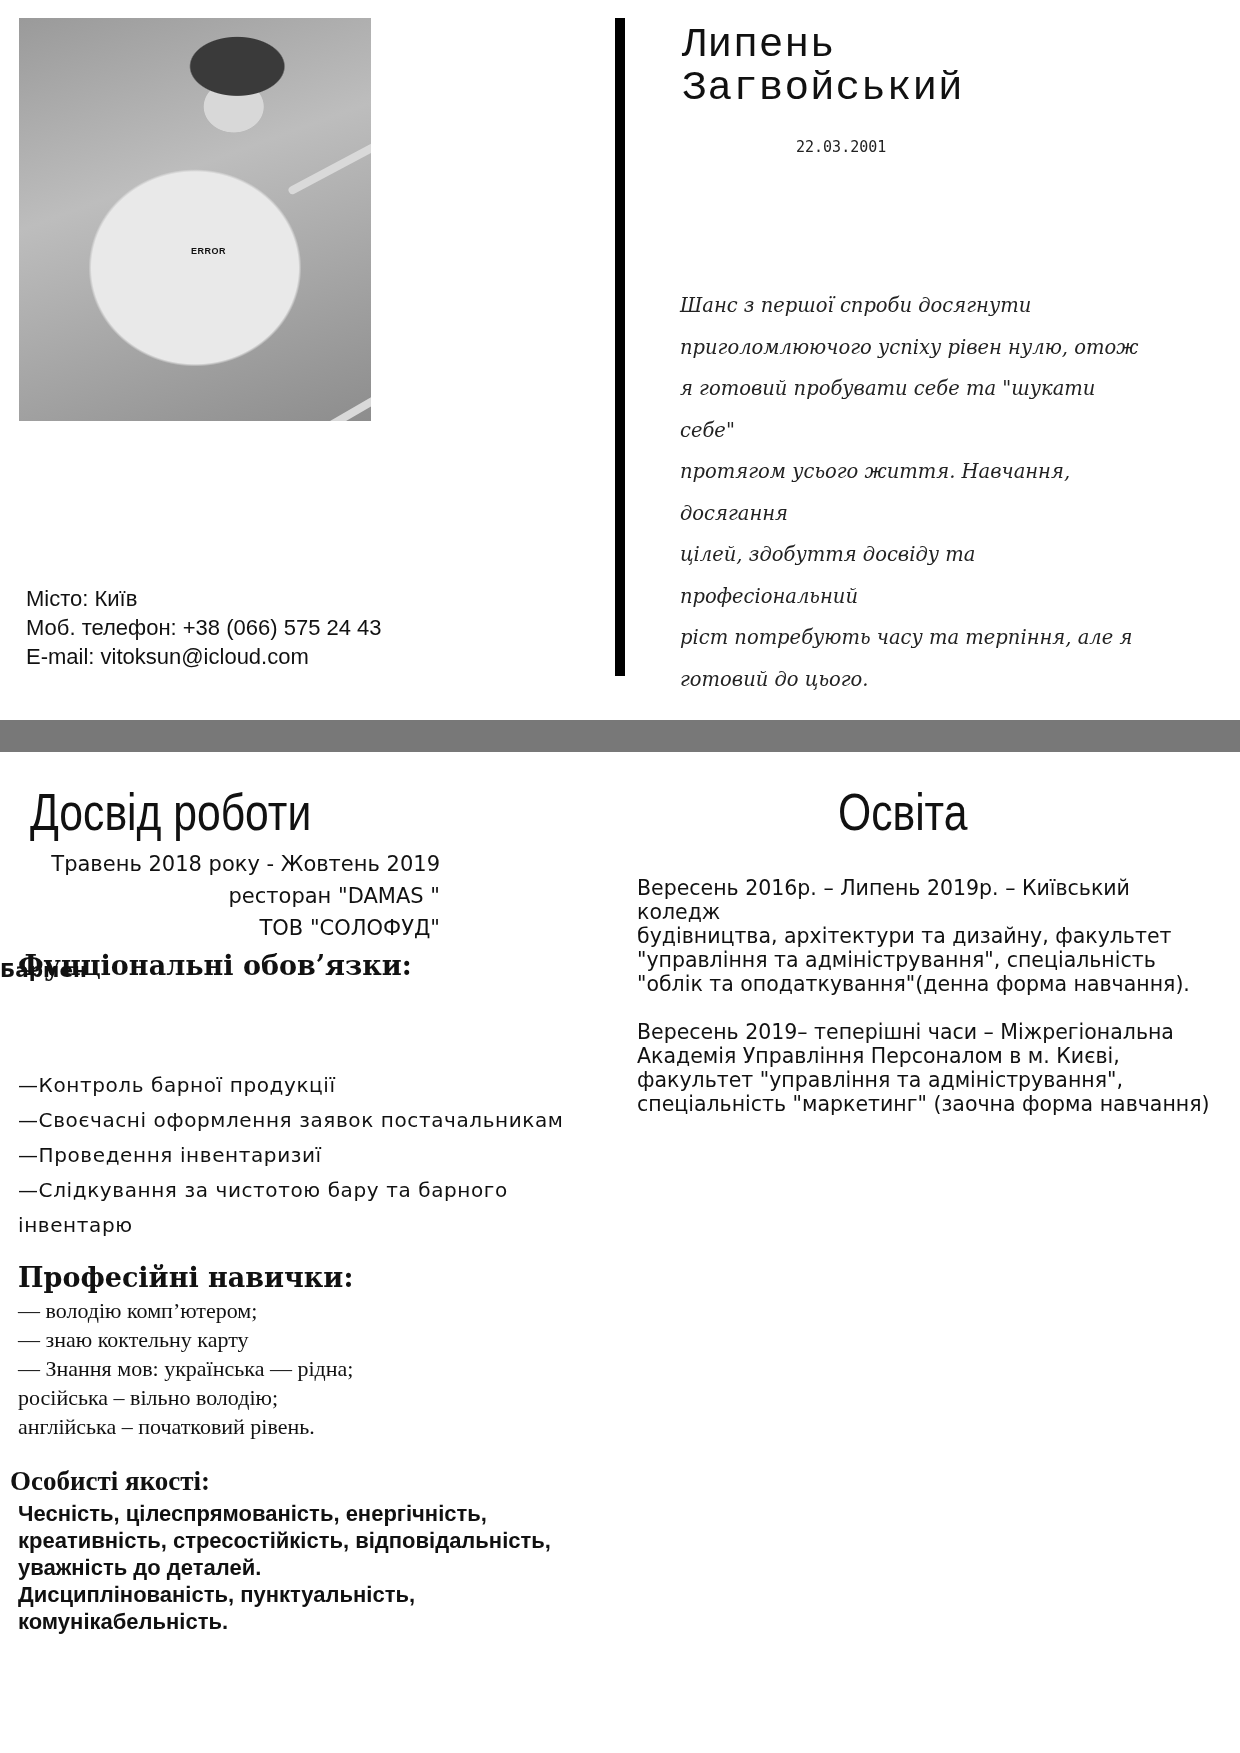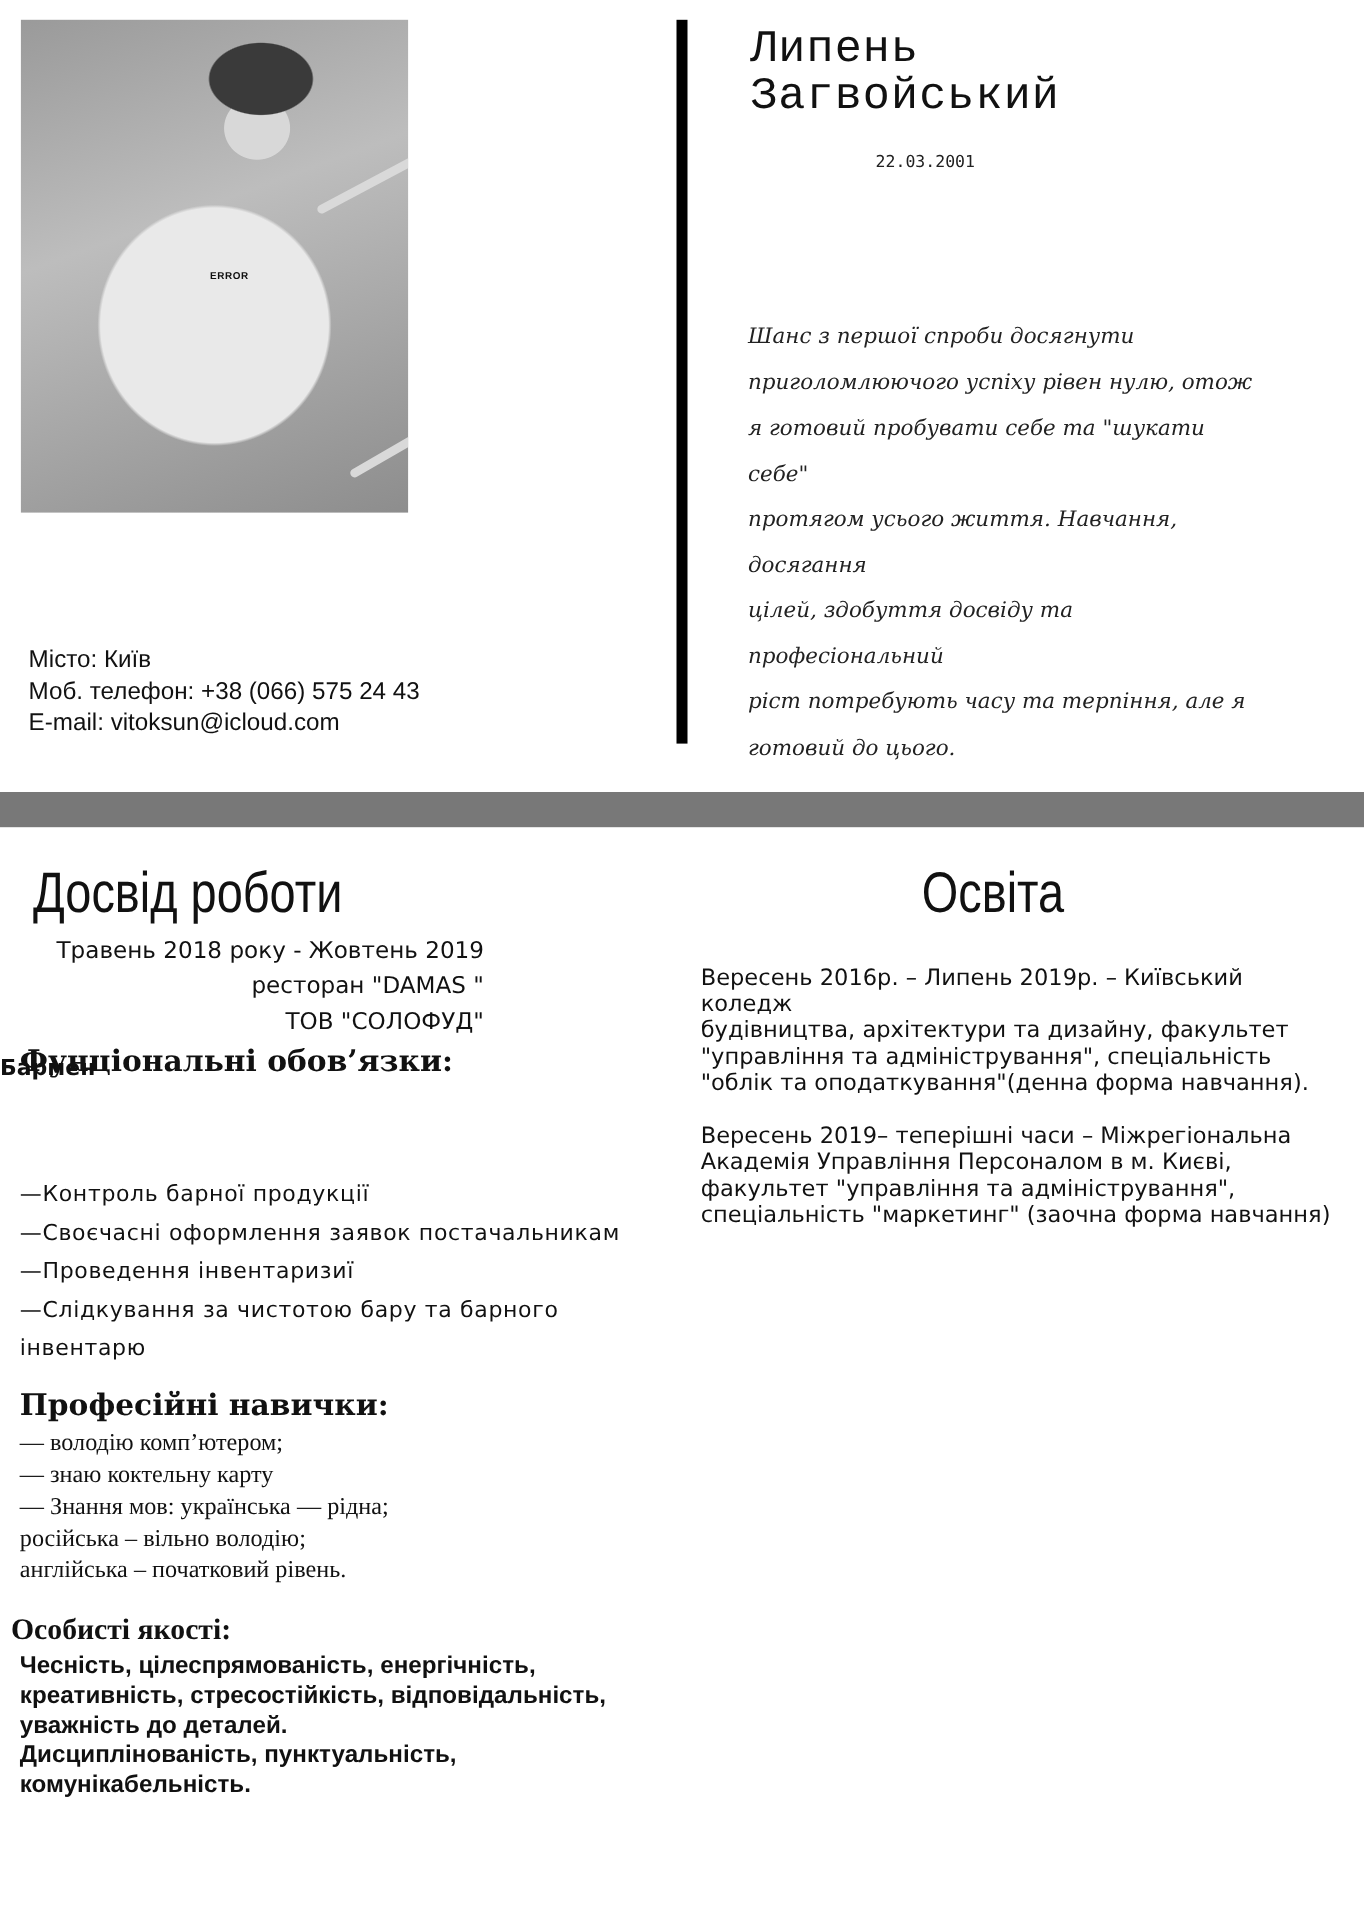--- a/index.html
+++ b/index.html
@@ -1,21 +1,21 @@
 <!DOCTYPE html>
 <html><head>
 <meta charset="utf-8">
 <style>
   html, body { margin:0; padding:0; background:#ffffff; }
   body { width:1240px; height:1753px; position:relative; overflow:hidden; color:#111; }
   .abs { position:absolute; }
 
   
   .photo {
-    left:19px; top:18px; width:352px; height:448px;
+    left:19px; top:18px; width:352px; height:403px;
     background:
       radial-gradient(ellipse 22% 12% at 62% 12%, #3a3a3a 0 60%, transparent 62%),
       radial-gradient(ellipse 12% 9% at 61% 22%, #d8d8d8 0 70%, transparent 72%),
       radial-gradient(ellipse 42% 34% at 50% 62%, #e9e9e9 0 70%, transparent 72%),
       linear-gradient(160deg, #9a9a9a 0%, #bdbdbd 40%, #8d8d8d 100%);
     overflow:hidden;
   }
   .photo .rail { position:absolute; height:8px; background:#d9d9d9; border-radius:4px; transform-origin:left center; }
   .photo .shirt-text { position:absolute; left:172px; top:228px; font:bold 9px "Liberation Sans", sans-serif; color:#111; letter-spacing:0.5px; }
 

